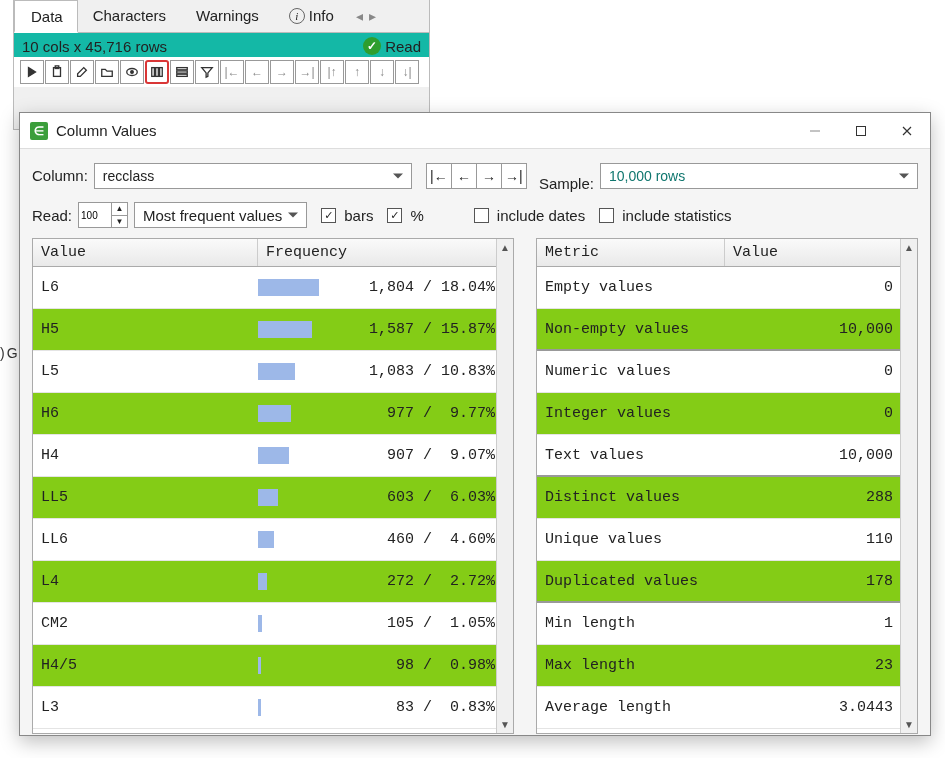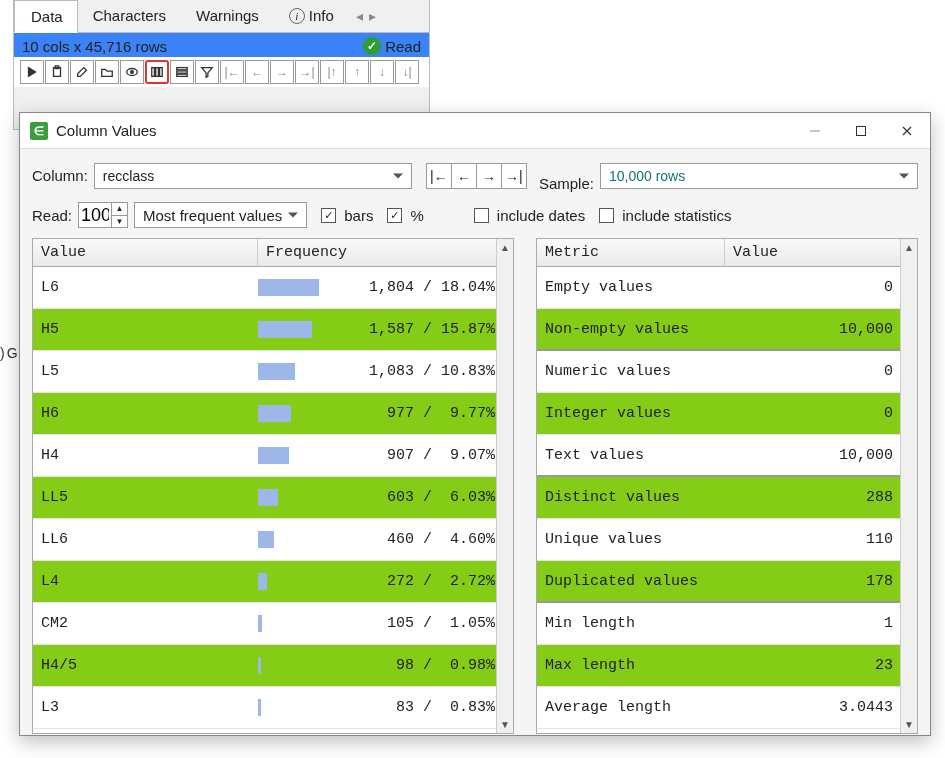--- a/index.html
+++ b/index.html
@@ -6,21 +6,21 @@
   html, body { margin:0; padding:0; font-family: "Segoe UI", Arial, sans-serif; font-size:14px; color:#222; background:#fff;}
   body { width:945px; height:758px; position:relative; overflow:hidden;}
 
   
   .bg-panel { position:absolute; left:13px; top:0; width:417px; height:130px; border:1px solid #bbb; background:#f0f0f0; border-top:none;}
   .tabs { display:flex; background:#f0f0f0; border-bottom:1px solid #bbb;}
   .tab { padding:6px 14px 6px 14px; border:1px solid transparent; border-bottom:2px solid transparent; cursor:pointer; display:flex; align-items:center; gap:4px; font-size:15px;}
   .tab.active { background:#fff; border:1px solid #bbb; border-bottom:2px solid #fff; margin-bottom:-1px;padding-left:16px;}
   .tab .info-i { display:inline-flex; width:16px; height:16px; border:1px solid #666; border-radius:50%; align-items:center; justify-content:center; font-size:11px; font-family:Georgia, serif; font-style:italic;}
   .tab-arrows { display:flex; align-items:center; padding:0 4px;}
-  .status-row { display:flex; align-items:center; justify-content:space-between; padding:4px 8px 2px 8px; background:#3b82f6; font-size:15px;}
+  .status-row { display:flex; align-items:center; justify-content:space-between; padding:4px 8px 2px 8px; background:#14b8a6; font-size:15px;}
   .status-right { display:flex; align-items:center; gap:4px;}
   .check-icon { width:18px; height:18px; border-radius:50%; background:#2e9e2e; color:#fff; display:inline-flex; align-items:center; justify-content:center; font-size:12px; font-weight:bold;}
 
   .toolbar { display:flex; padding:3px 6px; gap:1px; background:#fff; align-items:center;}
   .tbtn { width:24px; height:24px; border:1px solid #999; background:#fff; display:inline-flex; align-items:center; justify-content:center; cursor:pointer; font-size:12px;}
   .tbtn.highlight { border:2px solid #d93636; border-radius:3px;}
   .tbtn svg { width:14px; height:14px; stroke:#333; fill:none; stroke-width:1.5;}
 
   .log-frag { position:absolute; left:0; top:345px; font-size:14px; color:#333; letter-spacing:2px; }
 
@@ -37,21 +37,21 @@
   .row { display:flex; align-items:center; gap:6px; margin-bottom:10px;}
   .label { font-size:15px; }
   .combo { flex:1; height:26px; border:1px solid #999; background:#fff; display:flex; align-items:center; padding:0 8px; cursor:pointer; position:relative;}
   .combo::after { content:""; position:absolute; right:8px; top:50%; width:0; height:0; border-left:5px solid transparent; border-right:5px solid transparent; border-top:5px solid #555; transform:translateY(-50%);}
   .combo.orange { color:#0f766e;}
   .navbtns { display:flex; gap:0;}
   .navbtn { width:26px; height:26px; border:1px solid #999; background:#fff; display:inline-flex; align-items:center; justify-content:center; cursor:pointer; margin-left:-1px;}
   .navbtn:first-child{margin-left:0;}
 
   .spinner { width:50px; height:26px; border:1px solid #999; background:#fff; display:flex; align-items:center;}
-  .spinner input { border:none; width:32px; text-align:left; font-size:18px; outline:none;}
+  .spinner input { border:none; width:32px; text-align:left; font-size:10px; outline:none;}
   .spin-arrows { width:16px; height:100%; display:flex; flex-direction:column; border-left:1px solid #999;}
   .spa { flex:1; display:flex; align-items:center; justify-content:center; font-size:8px; cursor:pointer;}
   .spa:first-child{border-bottom:1px solid #999;}
 
   .dropdown { height:26px; border:1px solid #999; background:#fff; display:inline-flex; align-items:center; padding:0 24px 0 8px; cursor:pointer; position:relative; font-size:15px;}
   .dropdown::after { content:""; position:absolute; right:8px; top:50%; width:0; height:0; border-left:5px solid transparent; border-right:5px solid transparent; border-top:5px solid #555; transform:translateY(-50%);}
 
   .chk { width:15px; height:15px; border:1px solid #555; background:#fff; display:inline-flex; align-items:center; justify-content:center; font-size:11px; cursor:pointer; margin:0 2px 0 8px;}
 
   

